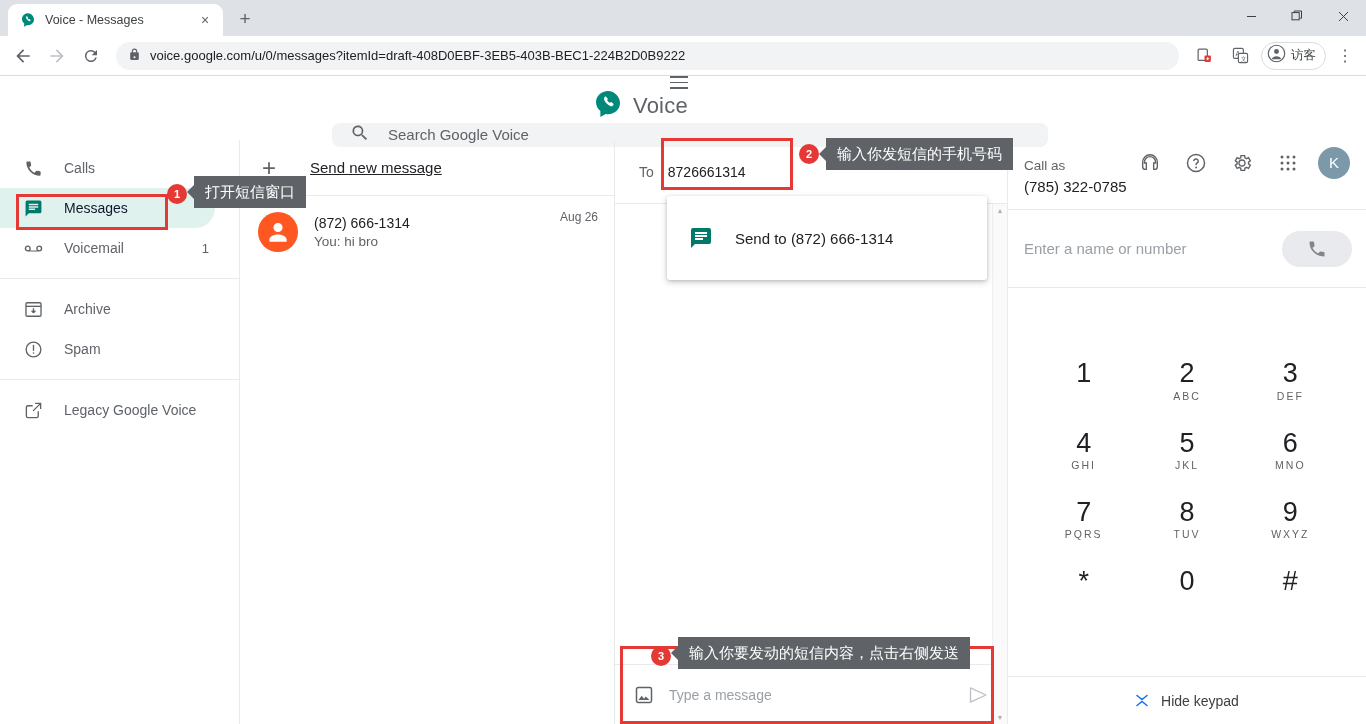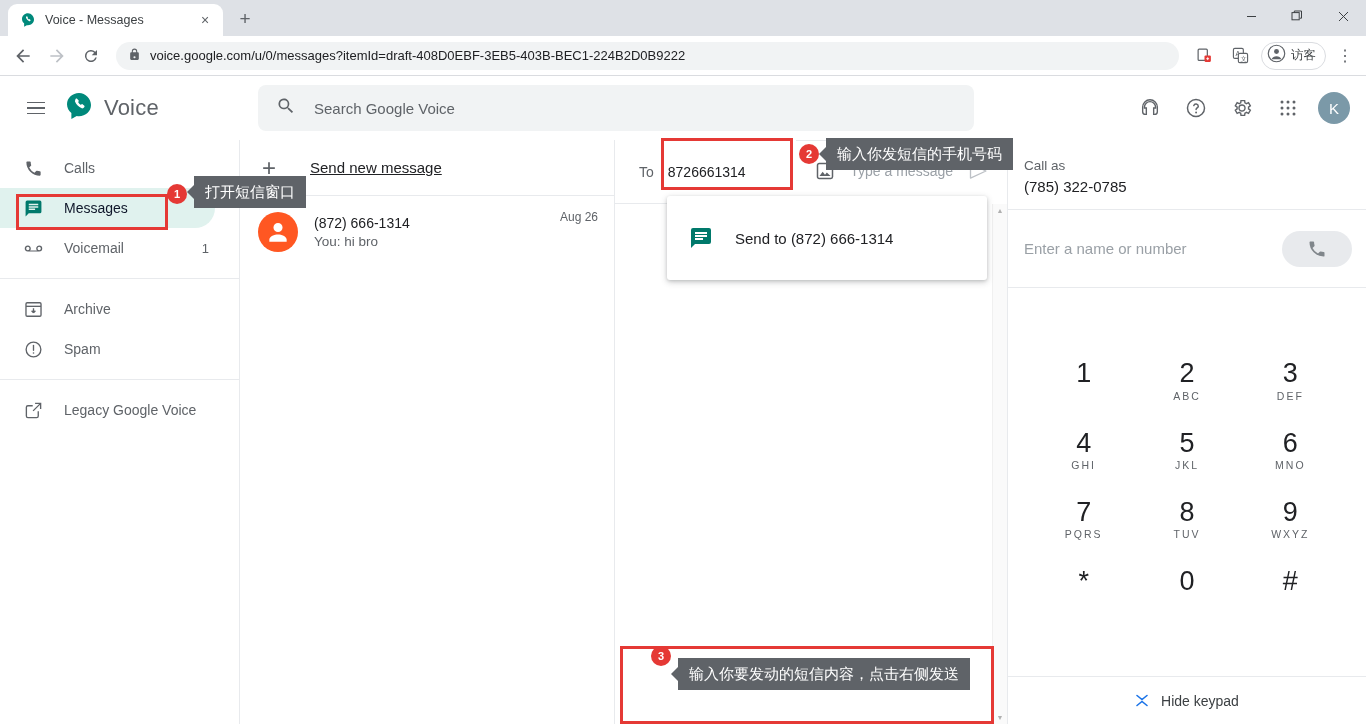--- a/index.html
+++ b/index.html
@@ -75,20 +75,21 @@
   }
   .profile-chip .pname { font-size:12.5px; color:#3c4043; }
   .kebab { width:26px; height:26px; display:flex; align-items:center; justify-content:center; color:#5f6368; }
 
   
   .app { position:relative; height:648px; background:#fff; overflow:hidden; }
 
   .appbar {
     height:64px; display:flex; align-items:center; padding:0 16px;
     background:#fff;
+    flex-direction:column;
   }
   .hamburger { width:40px; height:40px; display:flex; flex-direction:column;
     align-items:center; justify-content:center; gap:4px; margin-right:8px; }
   .hamburger span { display:block; width:18px; height:1.6px; background:#5f6368; }
   .brand { display:flex; align-items:center; gap:10px; width:180px; }
   .brand-name { font-size:22px; color:#5f6368; letter-spacing:.2px; }
   .search {
     width:716px; height:46px; background:#f1f3f4; border-radius:8px;
     display:flex; align-items:center; gap:18px; padding:0 18px;
     margin-left:14px;
@@ -130,21 +131,21 @@
   .conv-av {
     width:40px; height:40px; border-radius:50%; background:#ff5722; flex:none;
     display:flex; align-items:center; justify-content:center;
   }
   .conv-main { flex:1; min-width:0; }
   .conv-name { font-size:14px; color:#202124; }
   .conv-snip { font-size:13.5px; color:#5f6368; margin-top:3px; }
   .conv-date { font-size:12px; color:#5f6368; align-self:flex-start; margin-top:14px; }
 
   
-  .compose { width:393px; flex:none; display:flex; flex-direction:row;
+  .compose { width:393px; flex:none; display:flex; flex-direction:column;
     border-right:1px solid #e8eaed; position:relative; }
   .to-row {
     height:64px; display:flex; align-items:center; padding-left:24px; gap:14px;
     border-bottom:1px solid #e8eaed; flex:none;
   }
   .to-label { font-size:14px; color:#5f6368; }
   .to-input { font-size:14px; color:#202124; }
   .thread { flex:1; position:relative; background:#fff; }
 
   .msgbar {
@@ -575,18 +576,18 @@
       <div class="redbox" style="left:16px; top:118px; width:152px; height:36px;"></div>
       <div class="badge" style="left:167px; top:108px;">1</div>
       <div class="tip" style="left:194px; top:100px;">打开短信窗口</div>
 
       <div class="redbox" style="left:661px; top:62px; width:132px; height:52px;"></div>
       <div class="badge" style="left:799px; top:68px;">2</div>
       <div class="tip" style="left:826px; top:62px;">输入你发短信的手机号码</div>
 
       <div class="redbox" style="left:620px; top:570px; width:374px; height:78px;"></div>
       <div class="badge" style="left:651px; top:570px;">3</div>
-      <div class="tip" style="left:678px; top:582px;">输入你要发动的短信内容，点击右侧发送</div>
+      <div class="tip" style="left:678px; top:561px;">输入你要发动的短信内容，点击右侧发送</div>
 
     </div>
 
   </div>
 </div>
 
 </body></html>

